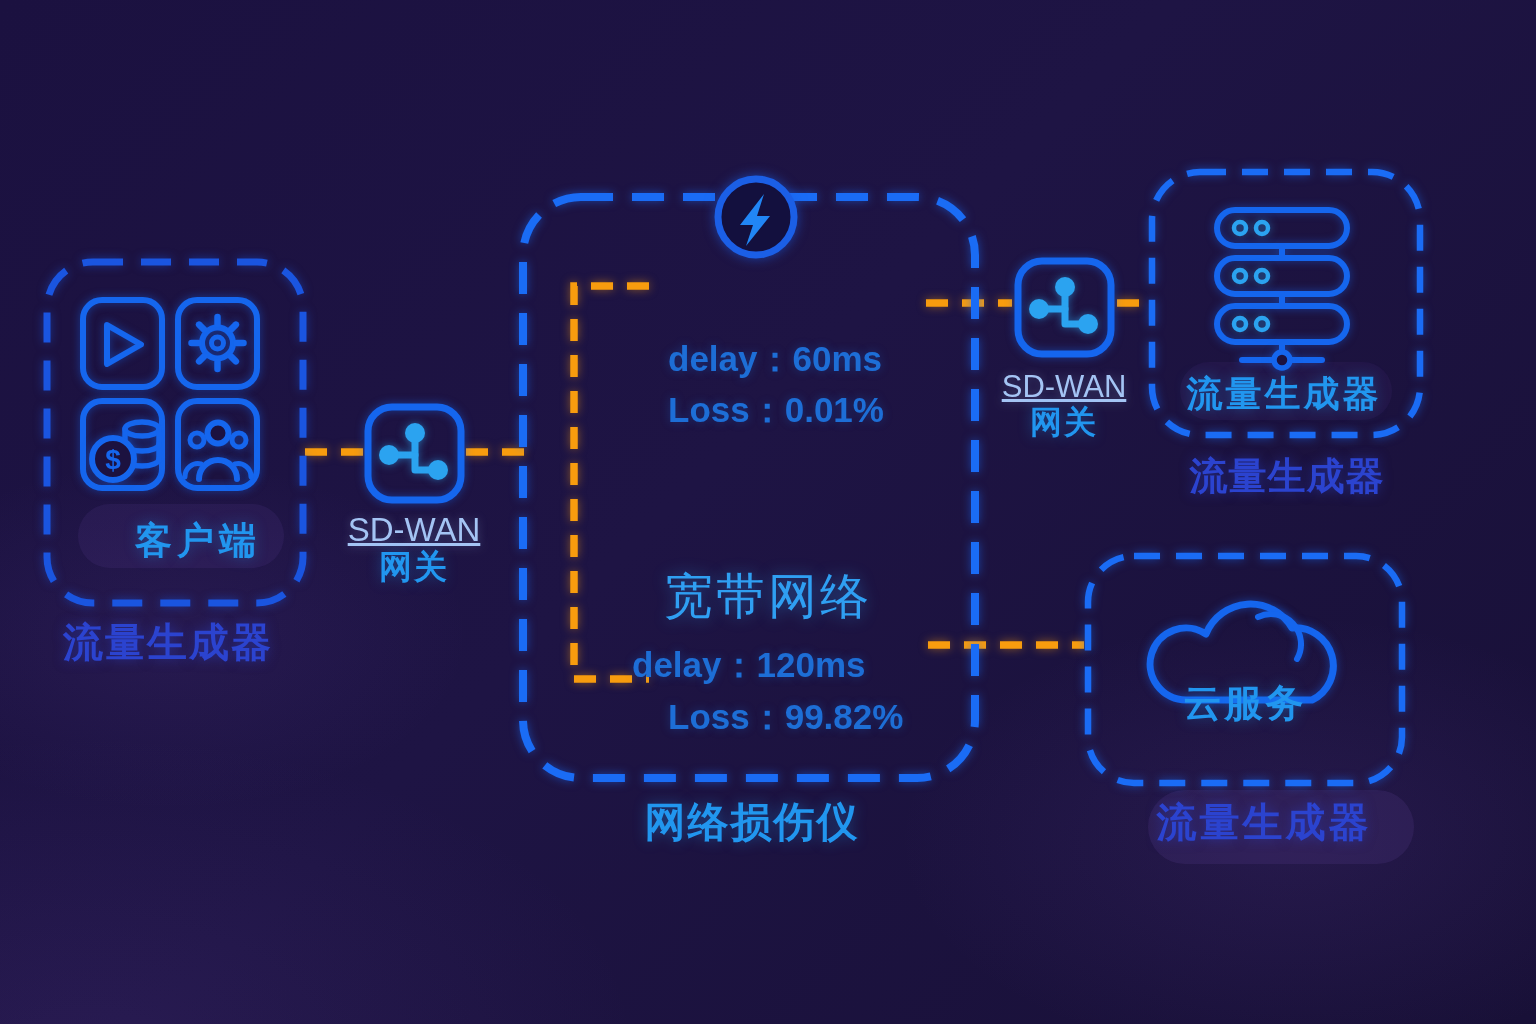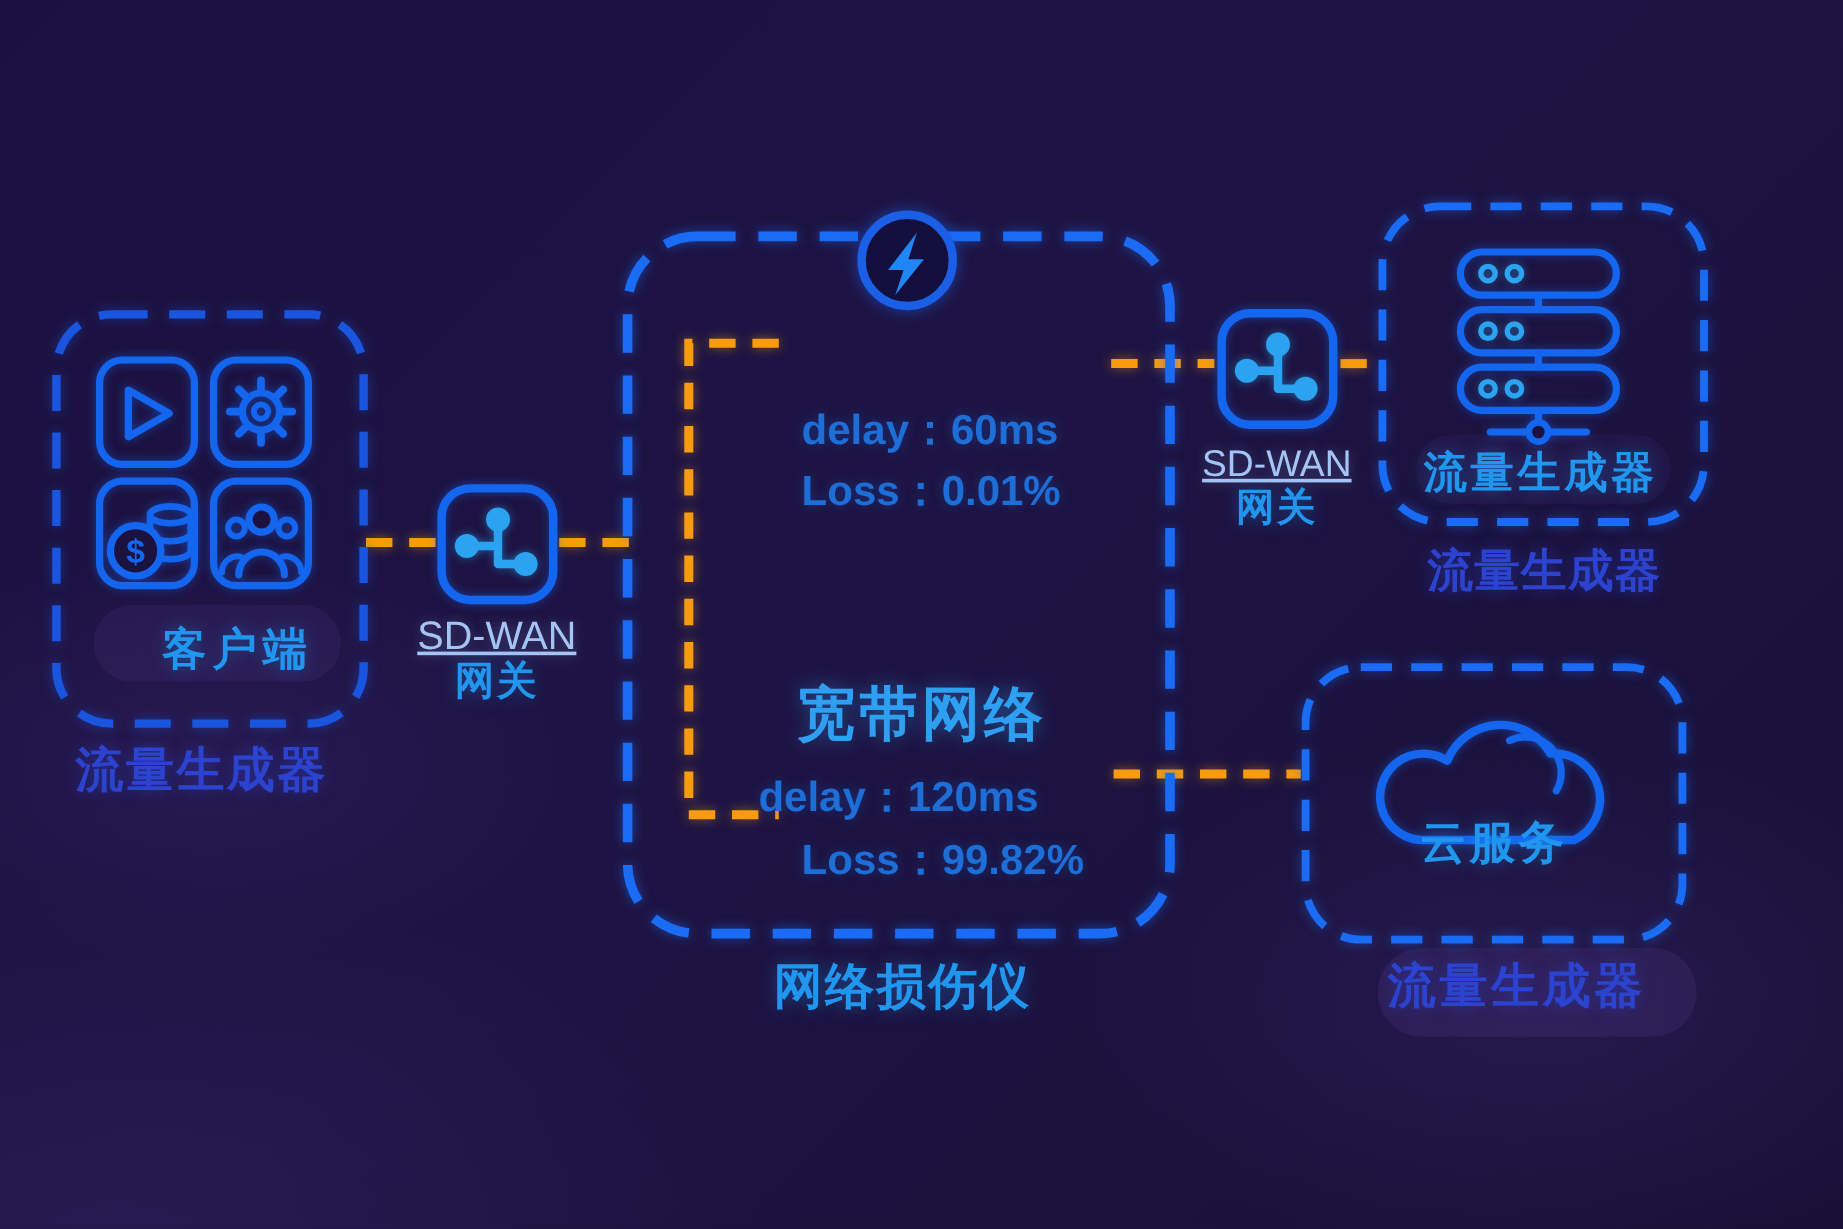--- a/index.html
+++ b/index.html
@@ -179,21 +179,21 @@
 
   <div class="t cn ctr" style="left:164px;top:522px;font-size:37px;letter-spacing:5px;margin-left:34px;">客户端</div>
   <div class="t cap ctr" style="left:168px;top:622px;font-size:40px;letter-spacing:2px;">流量生成器</div>
 
   <div class="t lite ctr" style="left:414px;top:513px;font-size:33px;">SD-WAN</div>
   <div class="t cn ctr" style="left:414px;top:550px;font-size:33px;letter-spacing:2px;">网关</div>
 
   <div class="t val" style="left:668px;top:341px;font-size:35px;">delay：60ms</div>
   <div class="t val" style="left:668px;top:392px;font-size:35px;">Loss：0.01%</div>
 
-  <div class="t net" style="left:664px;top:572px;font-size:49px;letter-spacing:3px;font-weight:700;">宽带网络</div>
+  <div class="t net" style="left:664px;top:572px;font-size:49px;letter-spacing:3px;font-weight:400;">宽带网络</div>
   <div class="t val" style="left:632px;top:647px;font-size:35px;">delay：120ms</div>
   <div class="t val" style="left:668px;top:699px;font-size:35px;">Loss：99.82%</div>
 
   <div class="t cn ctr" style="left:752px;top:802px;font-size:41px;letter-spacing:2px;text-align:right;">网络损伤仪</div>
 
   <div class="t lite ctr" style="left:1064px;top:371px;font-size:31px;">SD-WAN</div>
   <div class="t cn ctr" style="left:1064px;top:406px;font-size:32px;letter-spacing:2px;">网关</div>
 
   <div class="t cn ctr" style="left:1284px;top:376px;font-size:36px;letter-spacing:3px;">流量生成器</div>
   <div class="t cap ctr" style="left:1287px;top:457px;font-size:38px;letter-spacing:1px;">流量生成器</div>

